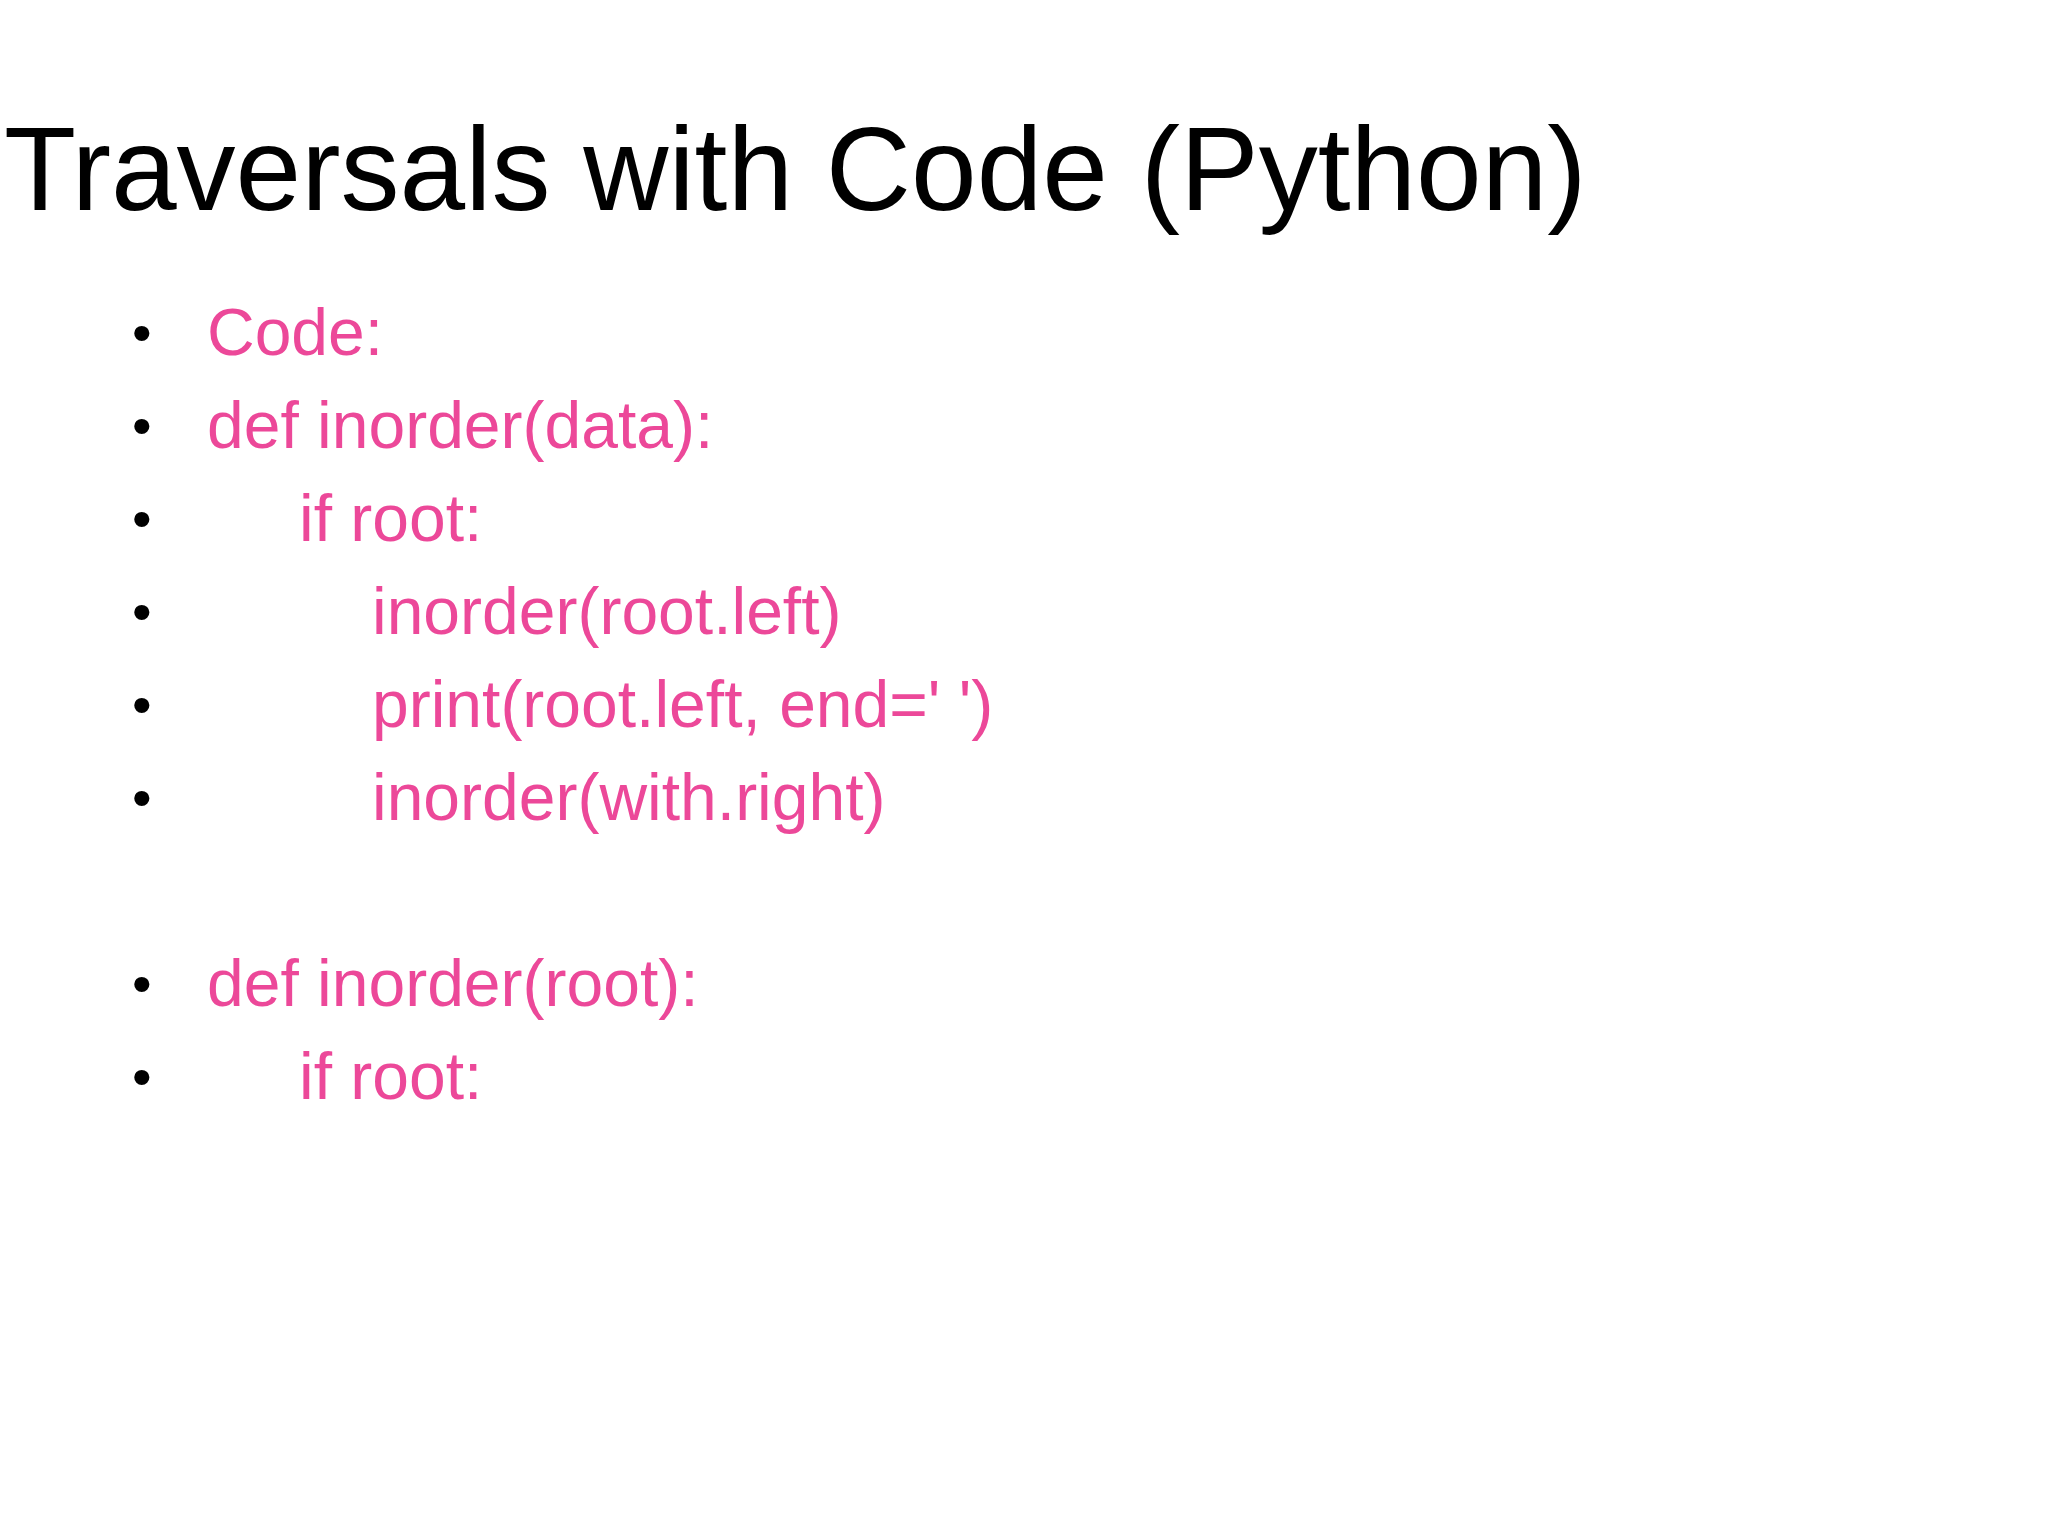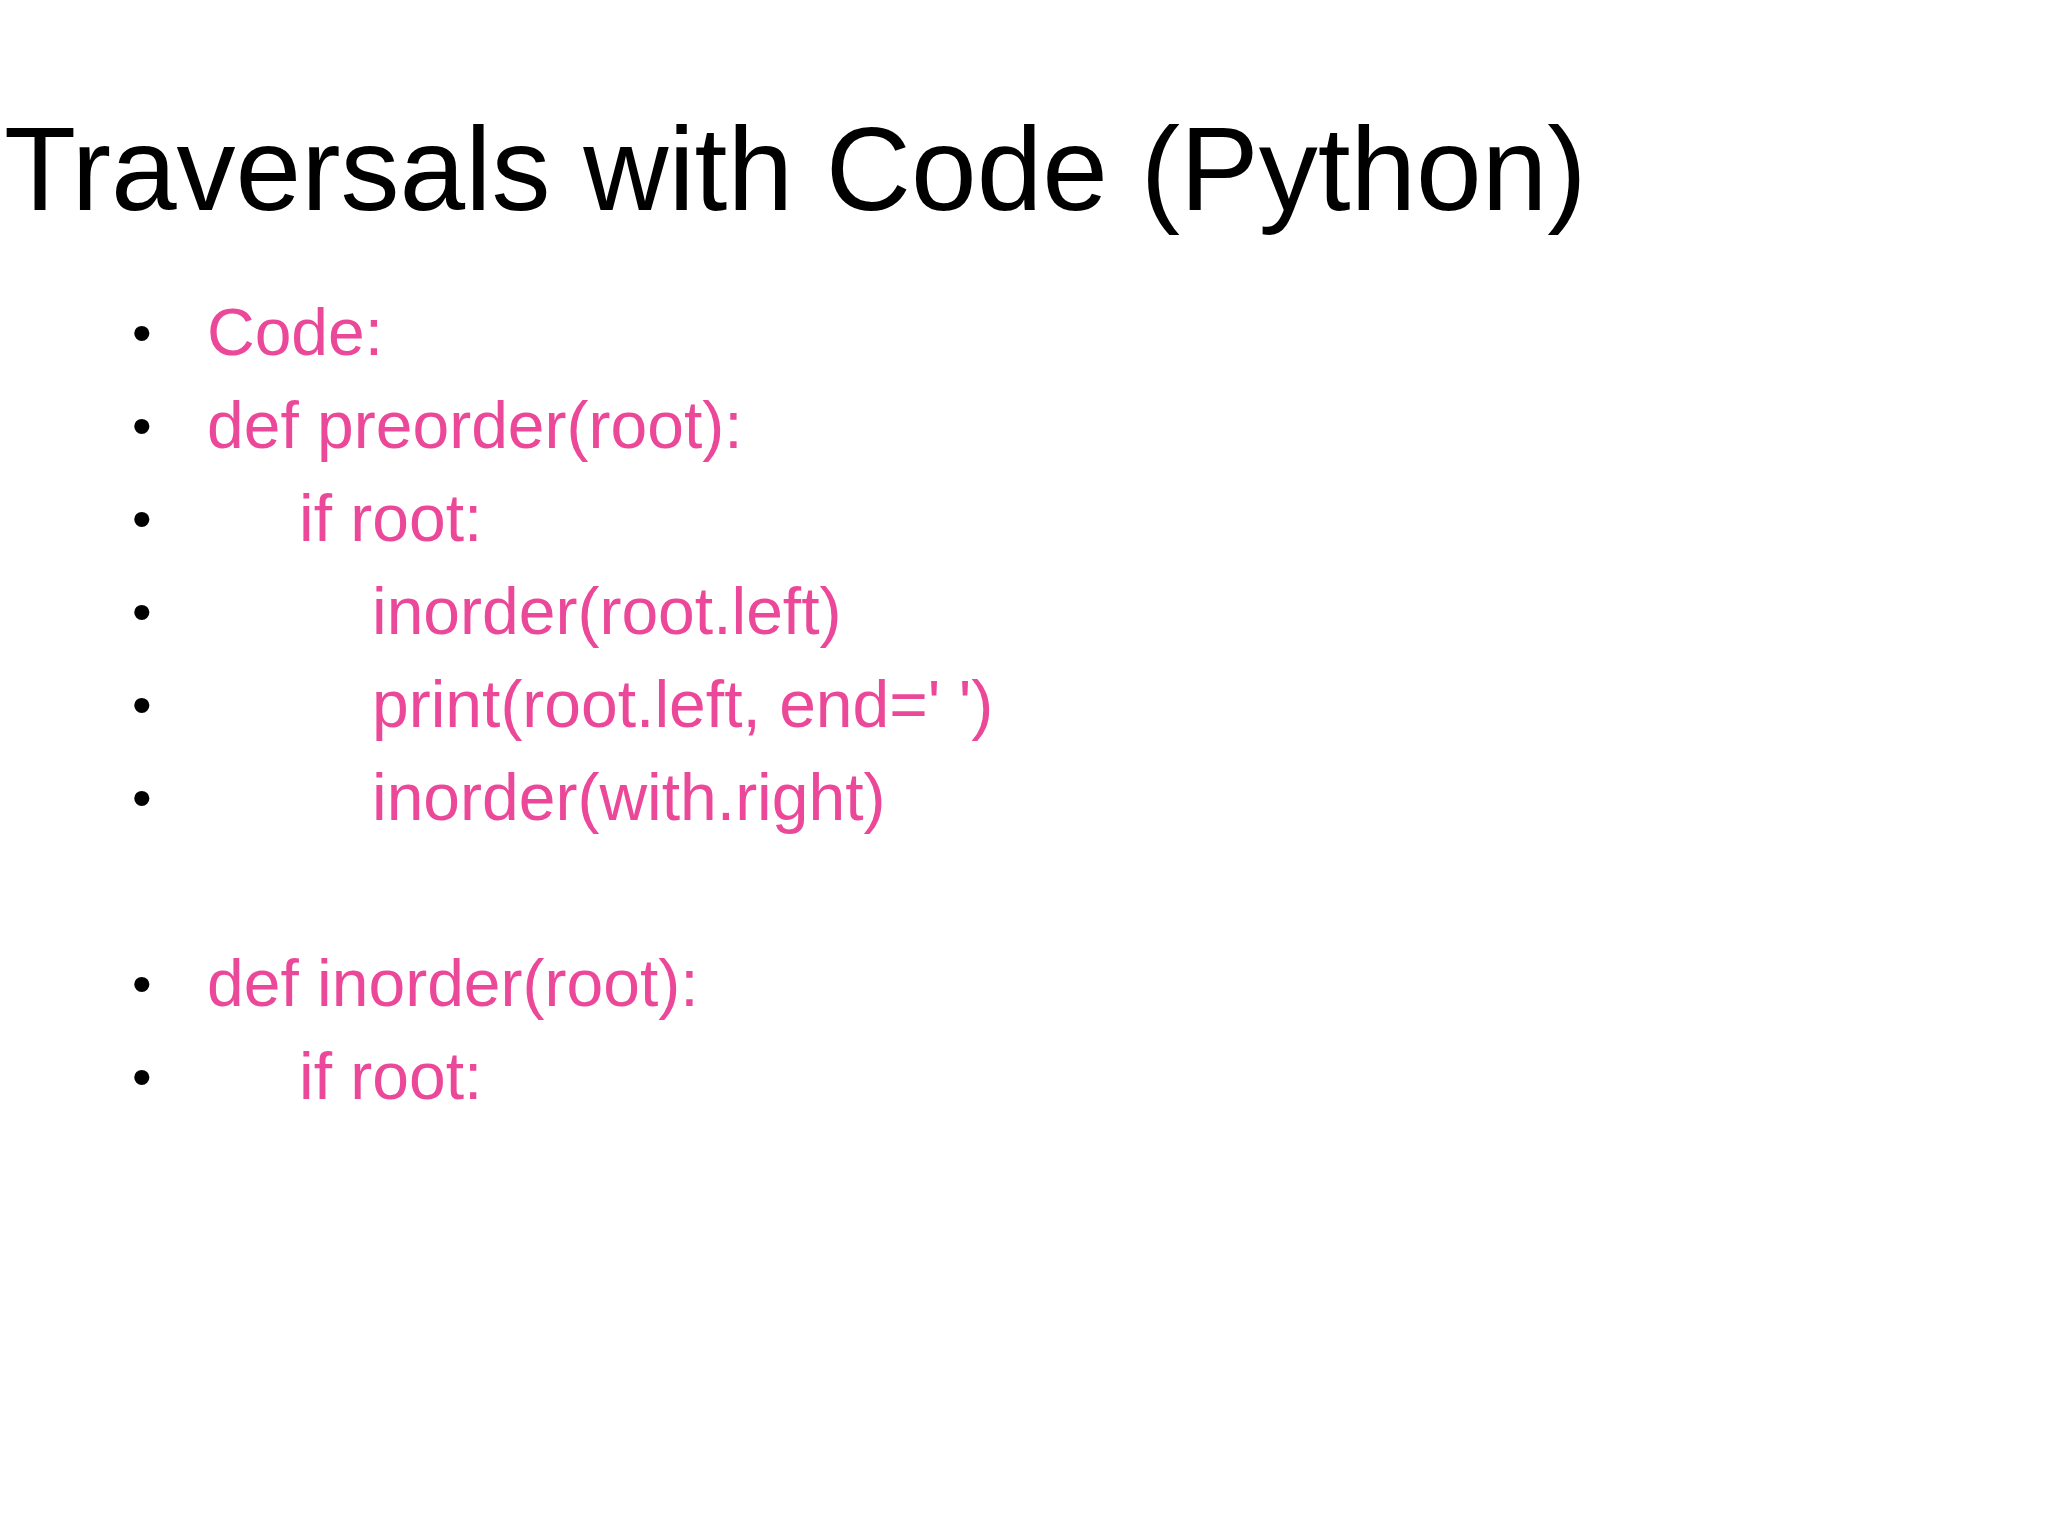--- a/index.html
+++ b/index.html
@@ -79,21 +79,21 @@
 
   <div id="slide-title">Traversals with Code (Python)</div>
 
   <ul id="body-list">
       <li class="line indent-0">
         <span class="bullet">•</span>
         <span class="line-text">Code:</span>
       </li>
       <li class="line indent-0">
         <span class="bullet">•</span>
-        <span class="line-text">def preorder(root):</span>
+        <span class="line-text">def inorder(data):</span>
       </li>
       <li class="line indent-1">
         <span class="bullet">•</span>
         <span class="line-text">if root:</span>
       </li>
       <li class="line indent-2">
         <span class="bullet">•</span>
         <span class="line-text">inorder(root.left)</span>
       </li>
       <li class="line indent-2">

